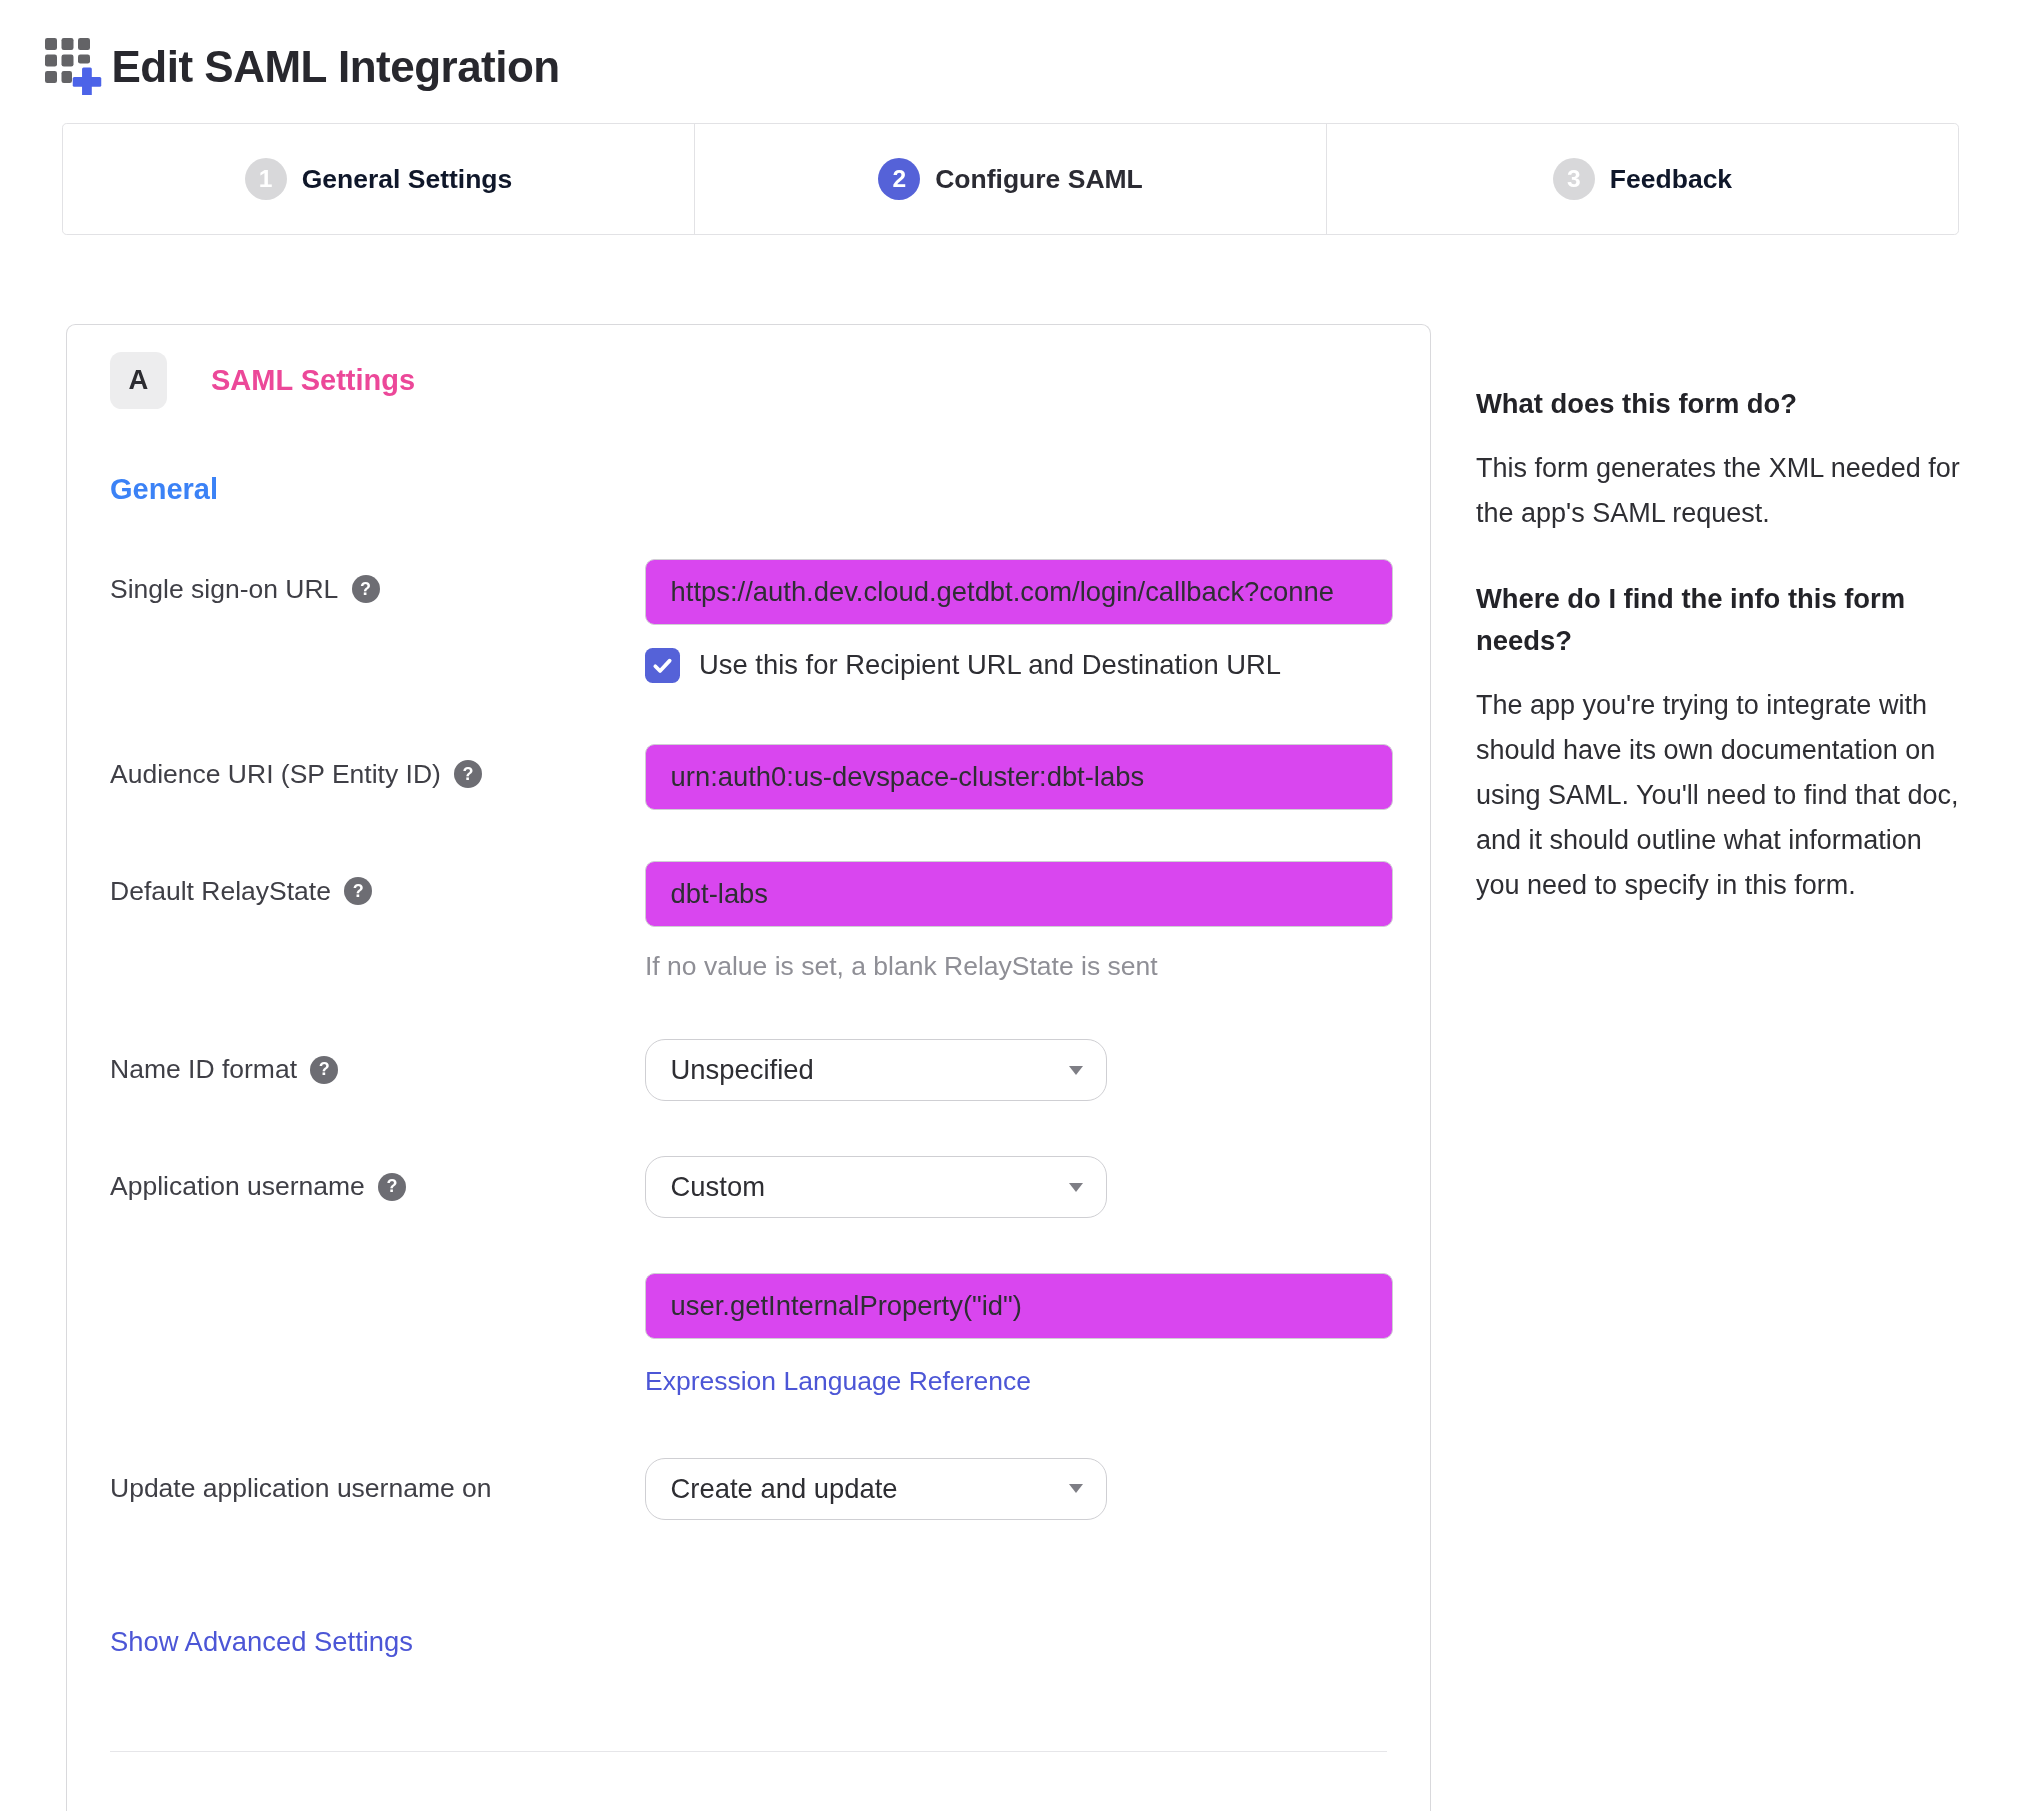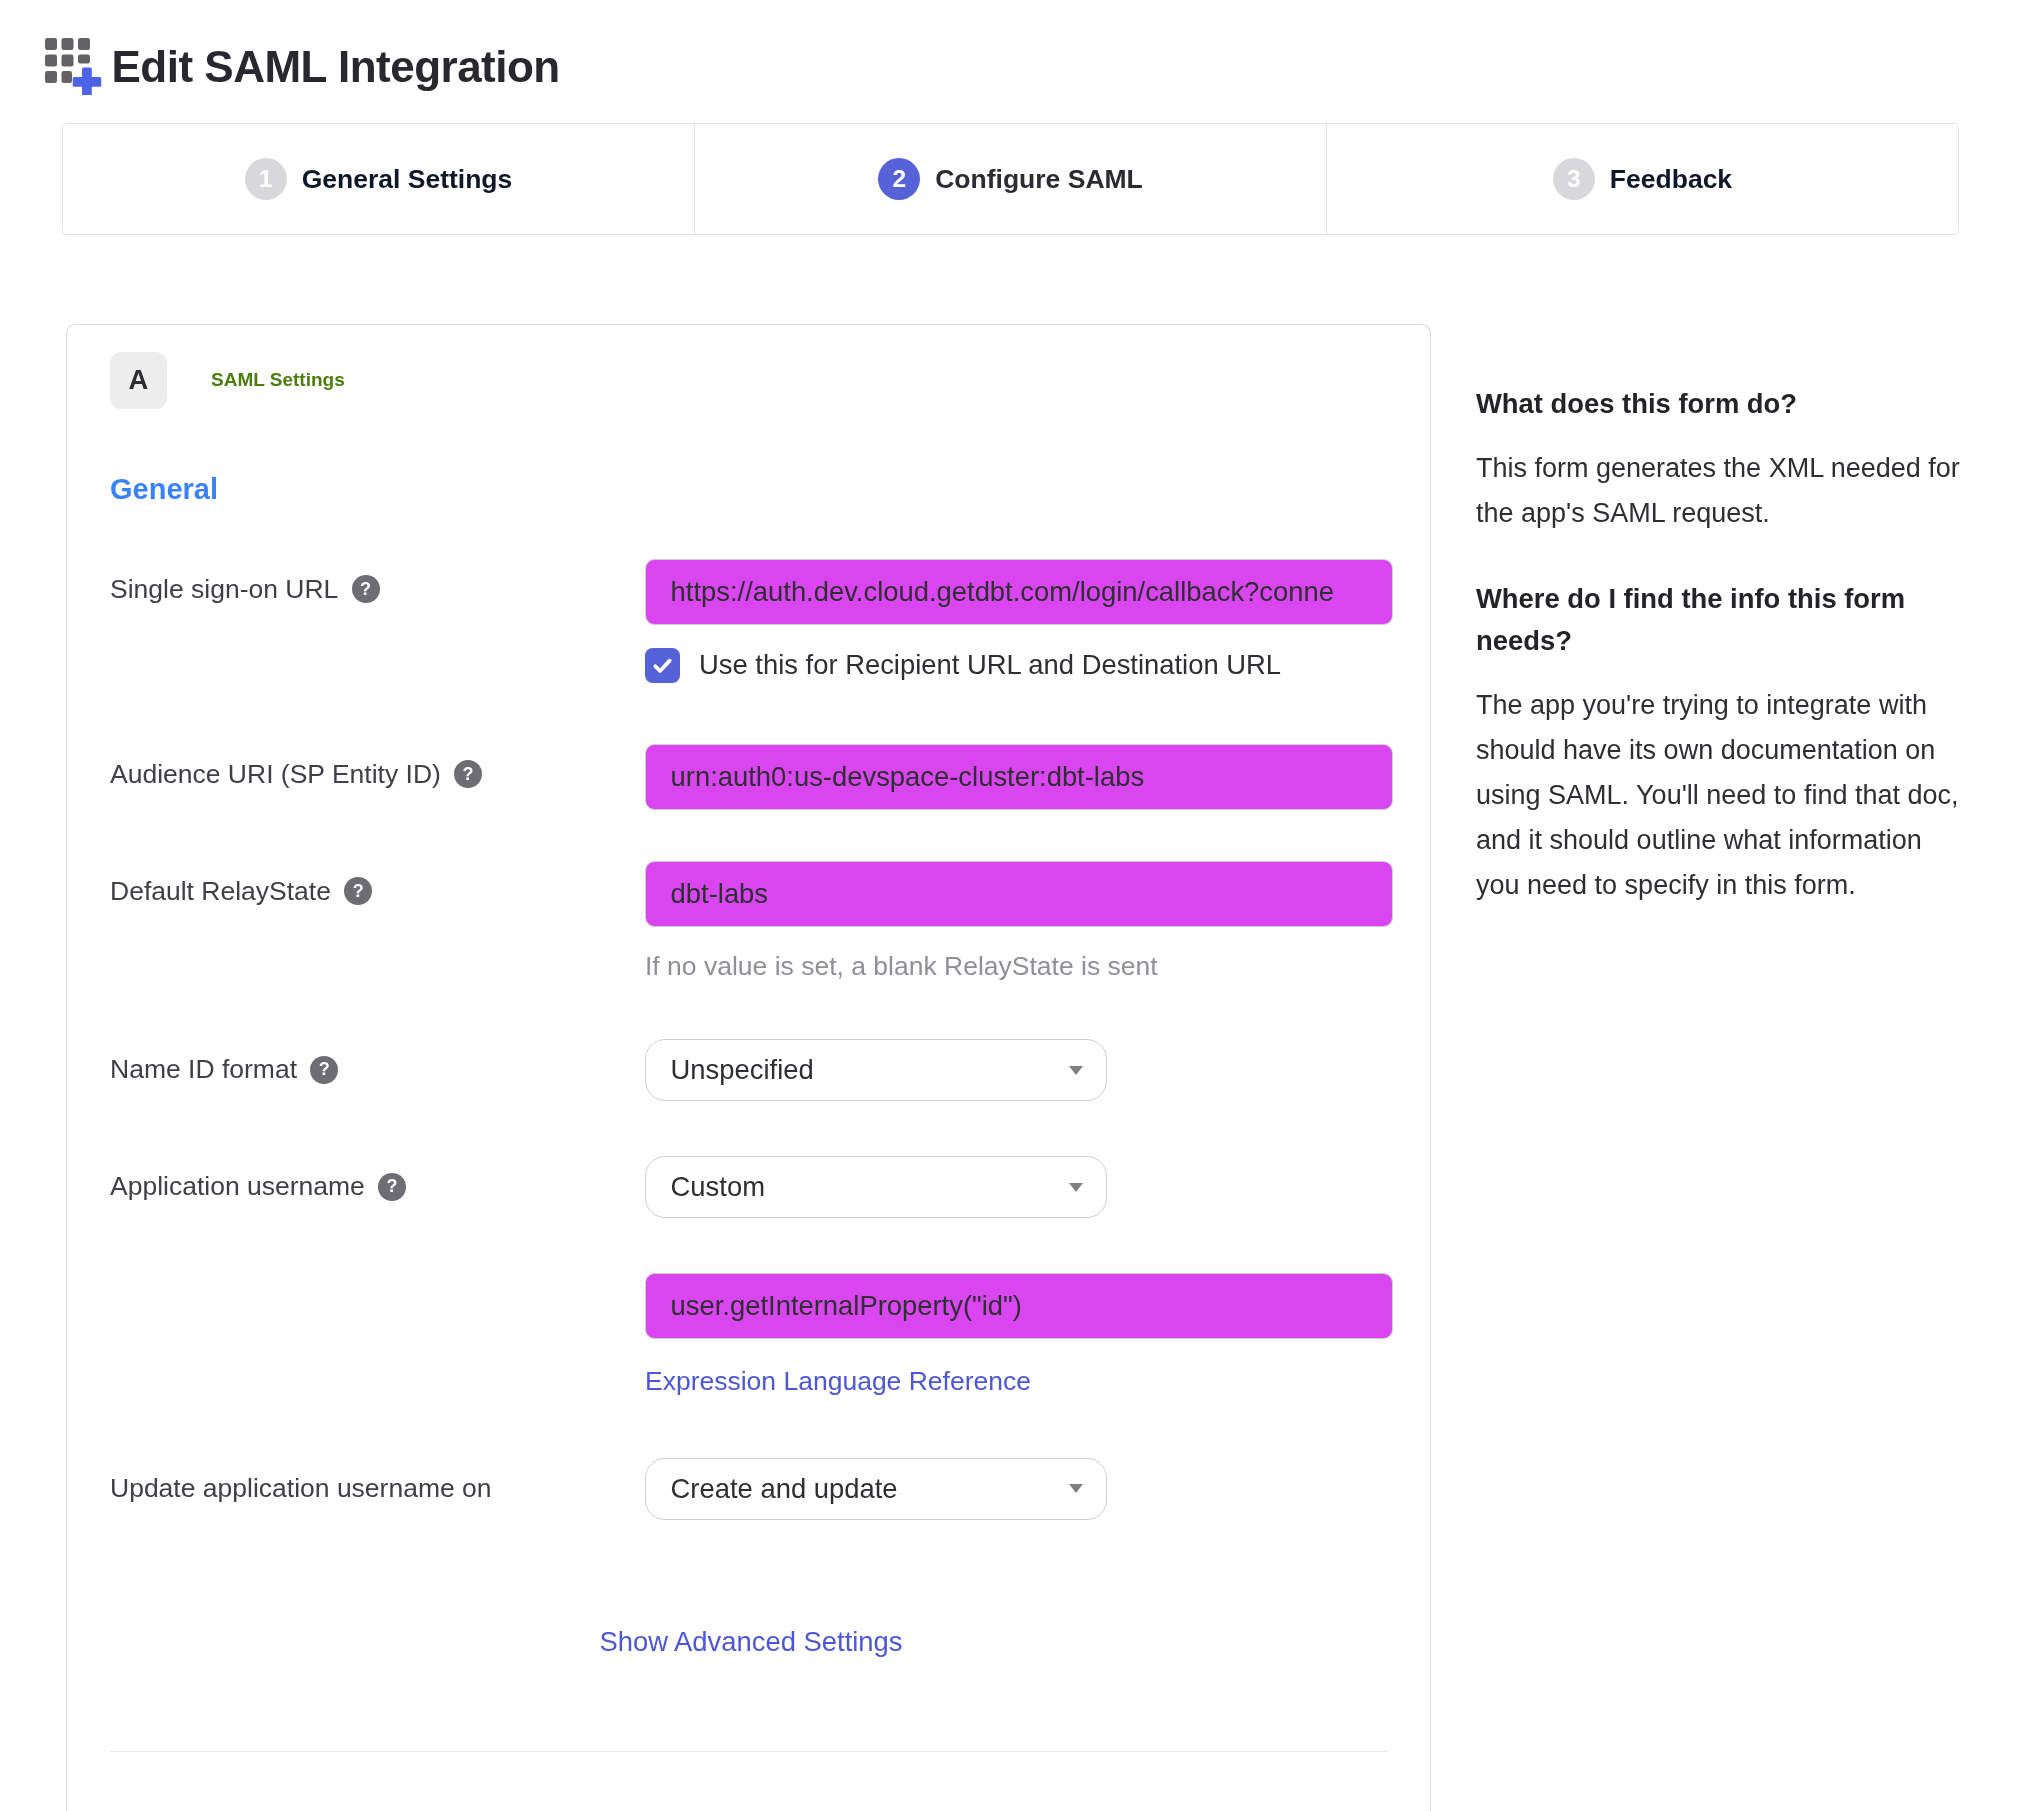--- a/index.html
+++ b/index.html
@@ -23,21 +23,21 @@
   .step.active .step-label { color:#2b2b33; font-weight:700; }
 
   
   .content { display:flex; align-items:flex-start; margin-top:89px; padding-left:66px; }
   .panel { width:1365px; border:0.9px solid #d9d9dc; border-radius:9.5px 9.5px 0 0; border-bottom:none;
     padding:26.5px 43px 0 43px; min-height:1514px; }
 
   .panel-head { display:flex; align-items:center; gap:44px; }
   .a-badge { width:57px; height:57px; border-radius:11.4px; background:#ededee; color:#2c2c31;
     font-size:27.4px; font-weight:600; display:flex; align-items:center; justify-content:center; }
-  .panel-title { font-size:19px; font-weight:600; color:#4d7c0f; }
+  .panel-title { font-size:29px; font-weight:600; color:#ec4899; }
 
   .section-title { font-size:29px; font-weight:700; color:#3b82f6; margin:64px 0 0 0; }
 
   
   .form-row { display:flex; align-items:flex-start; margin-top:53px; }
   .label-cell { flex:0 0 535px; display:flex; align-items:center; gap:13.2px; padding-top:15px; }
   .field-label { font-size:26.5px; color:#3f3f46; }
   .help-icon { width:28px; height:28px; border-radius:50%; background:#6d6d73; color:#fff;
     font-size:18px; font-weight:700; display:flex; align-items:center; justify-content:center; cursor:pointer; }
   .control-cell { flex:1 1 auto; }
@@ -54,21 +54,21 @@
     border-top:9.5px solid #7e7e85; }
 
   .checkbox-row { display:flex; align-items:center; gap:19px; margin-top:23px; }
   .checkbox { width:35px; height:35px; border-radius:7.6px; background:#5562d8; display:flex;
     align-items:center; justify-content:center; cursor:pointer; flex:0 0 auto; }
   .checkbox svg { width:23px; height:23px; }
   .checkbox-label { font-size:27.4px; color:#2e2e33; }
 
   .link { color:#4c56d6; font-size:26.5px; cursor:pointer; text-decoration:none; }
   .expr-link { display:inline-block; margin-top:26.5px; }
-  .advanced-row { width:1282px; text-align:center; margin-top:106px; }
+  .advanced-row { width:1282px; text-align:left; margin-top:106px; }
   .advanced-row .link { font-size:27.4px; }
 
   .divider { height:0.9px; background:#e6e6e9; margin-top:93px; }
 
   
   .sidebar { width:496px; margin-left:45px; padding-top:59px; }
   .sb-heading { font-size:27.4px; font-weight:700; color:#232328; line-height:42px; }
   .sb-para { font-size:27px; color:#2e2e33; line-height:45px; margin-top:21px; }
   .sb-heading.second { margin-top:42px; }
 </style>

